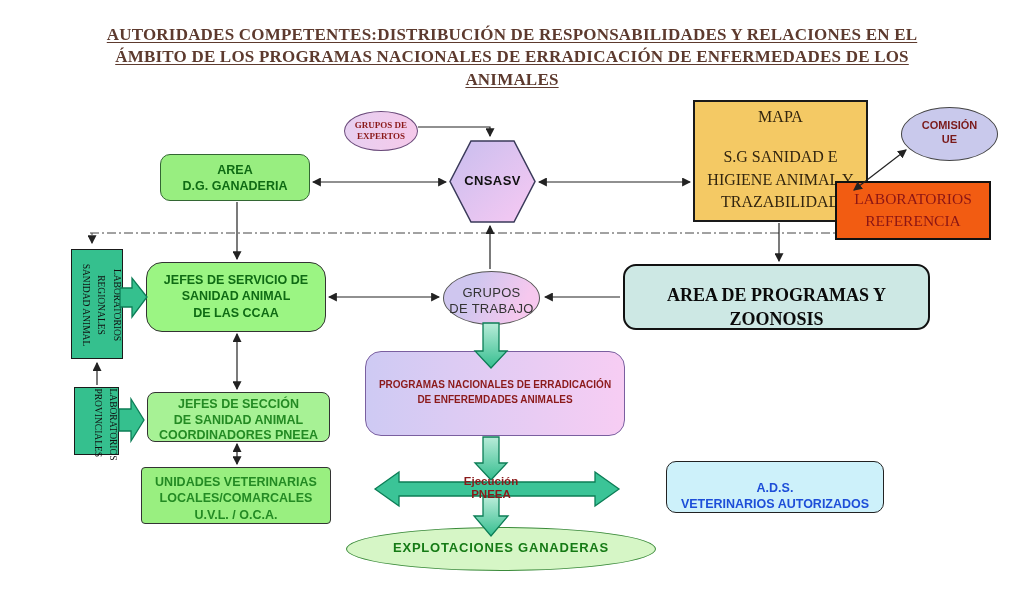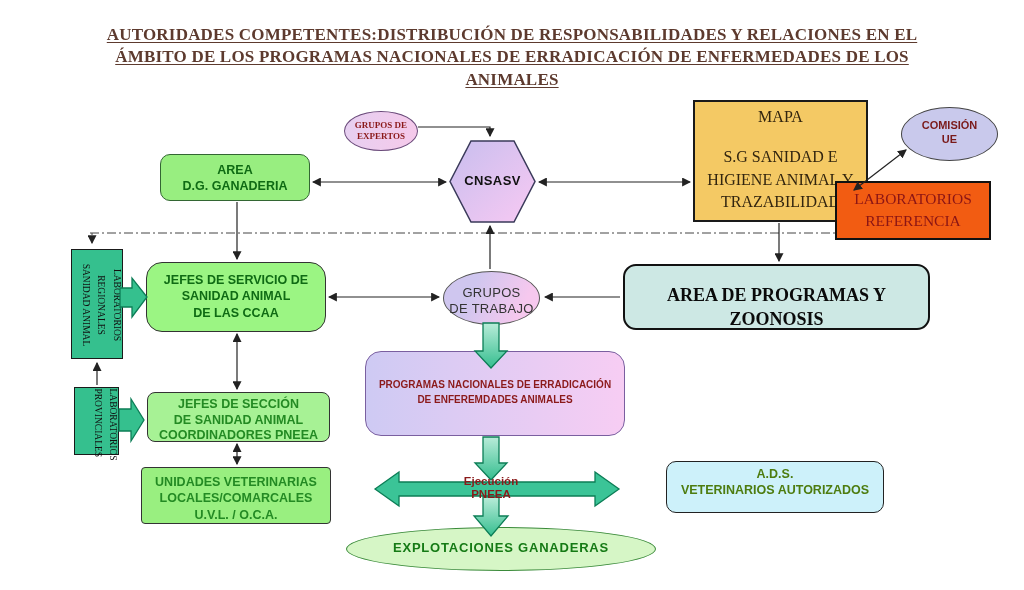--- a/index.html
+++ b/index.html
@@ -54,21 +54,21 @@
              border-radius:16px;background:linear-gradient(90deg,#cecaf3,#f7cdf3);
              font-weight:bold;font-size:10px;color:#8b1a1a;line-height:1.5;padding-top:25px;}
   .seccion{left:147px;top:392px;width:183px;height:50px;background:#a7f295;
            border:1.5px solid #333;border-radius:8px;font-weight:bold;font-size:12.5px;
            color:#238a23;line-height:1.25;padding-top:4px;}
   .unidades{left:141px;top:467px;width:190px;height:57px;background:#99ef80;
             border:1.5px solid #333;border-radius:4px;font-weight:bold;font-size:12.5px;
             color:#238a23;line-height:1.3;padding-top:6px;}
   .ads{left:666px;top:461px;width:218px;height:52px;background:#cdf1fa;
        border:1.5px solid #222;border-radius:10px;font-weight:bold;font-size:12.5px;
-       color:#4d7c0f;line-height:1.25;padding-top:5px;}
+       color:#1d4ed8;line-height:1.25;padding-top:19px;}
   .explot{left:346px;top:527px;width:310px;height:44px;background:#d6f6c6;
           border:1.5px solid #3a8a3a;font-weight:bold;font-size:13px;color:#157a15;
           letter-spacing:.8px;padding-top:12px;}
   .ejec{left:426px;top:475px;width:130px;z-index:4;font-weight:bold;font-size:11.5px;
         color:#8b1a1a;line-height:1.1;}
 </style>
 </head>
 <body>
 
 <div class="canvas">

